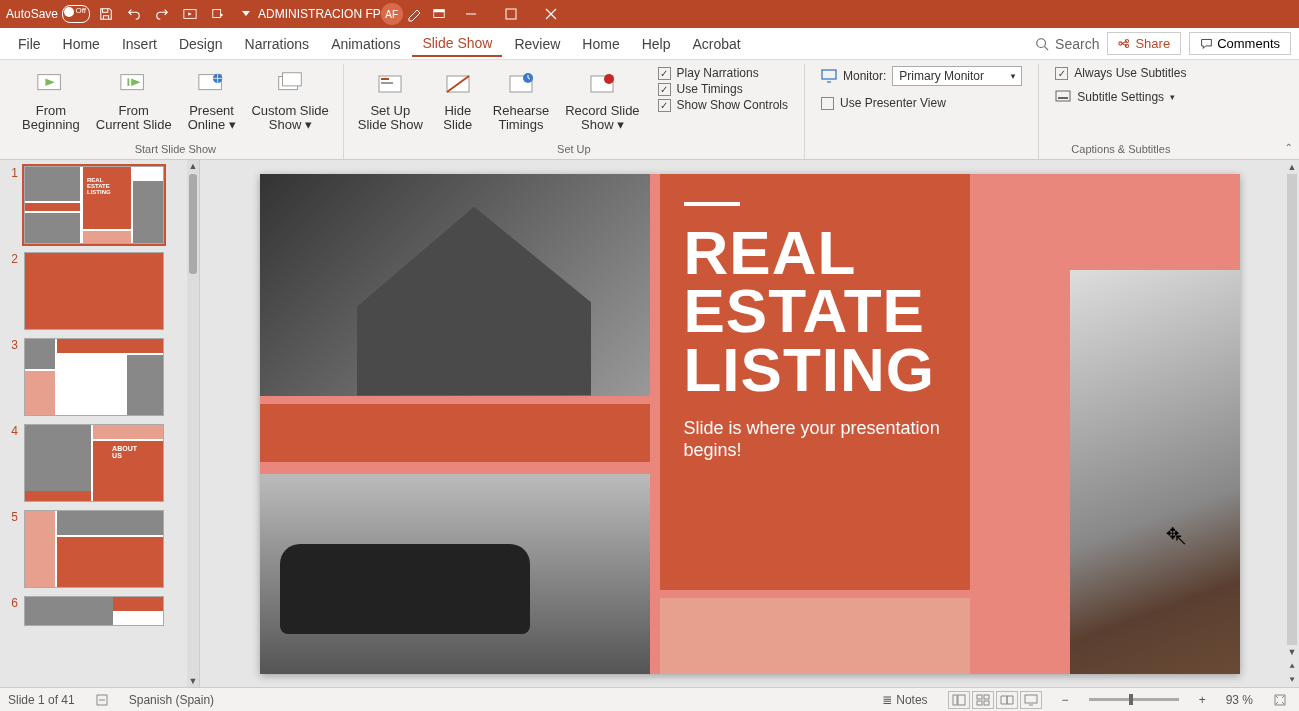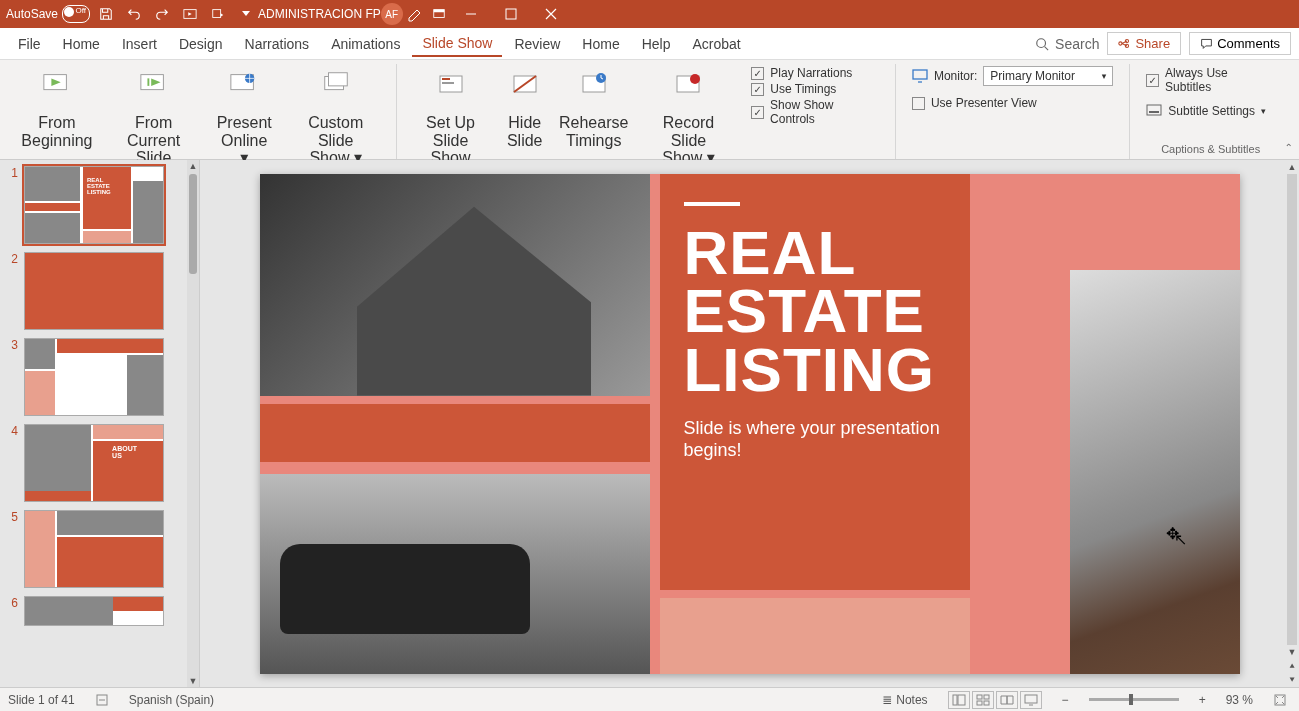--- a/index.html
+++ b/index.html
@@ -27,21 +27,21 @@
 .share-btn { color: #b84728; }
 
 
 .ribbon { height: 100px; background: #f3f2f1; border-bottom: 1px solid #ccc; display: flex; padding: 4px 8px 0; }
 .ribbon-group { display: flex; flex-direction: column; border-right: 1px solid #d6d6d6; padding: 0 8px; }
 .ribbon-group:last-child { border-right: none; }
 .rg-buttons { display: flex; gap: 4px; flex: 1; align-items: flex-start; }
 .rg-label { text-align: center; font-size: 11px; color: #666; padding: 2px 0 4px; }
 .rbtn { display: flex; flex-direction: column; align-items: center; justify-content: flex-start; padding: 4px 6px; cursor: pointer; text-align: center; min-width: 50px; }
 .rbtn .ricon { width: 32px; height: 32px; display: flex; align-items: center; justify-content: center; font-size: 22px; color: #b84728; }
-.rbtn .rlabel { font-size: 16px; color: #333; line-height: 1.1; margin-top: 14px; }
+.rbtn .rlabel { font-size: 13px; color: #333; line-height: 1.1; margin-top: 4px; }
 .rcheck-col { display: flex; flex-direction: column; gap: 2px; padding: 2px 8px; justify-content: center; }
 .rcheck { display: flex; align-items: center; gap: 6px; font-size: 12px; color: #333; cursor: pointer; }
 .rcheckbox { width: 13px; height: 13px; border: 1px solid #888; display: flex; align-items: center; justify-content: center; font-size: 10px; color: #444; }
 .monitor-row { display: flex; align-items: center; gap: 6px; font-size: 12px; color: #333; }
 .monitor-row select, .mon-select { border: 1px solid #aaa; padding: 2px 6px; font-size: 12px; width: 130px; background: #fff; }
 .collapse-arrow { position: absolute; right: 6px; top: 142px; font-size: 10px; color: #666; cursor: pointer; }
 
 
 .main { flex: 1; display: flex; background: #e6e6e6; overflow: hidden; position: relative; }
 .thumbs-pane { width: 200px; background: #e6e6e6; overflow: hidden; position: relative; border-right: 1px solid #ccc; }

